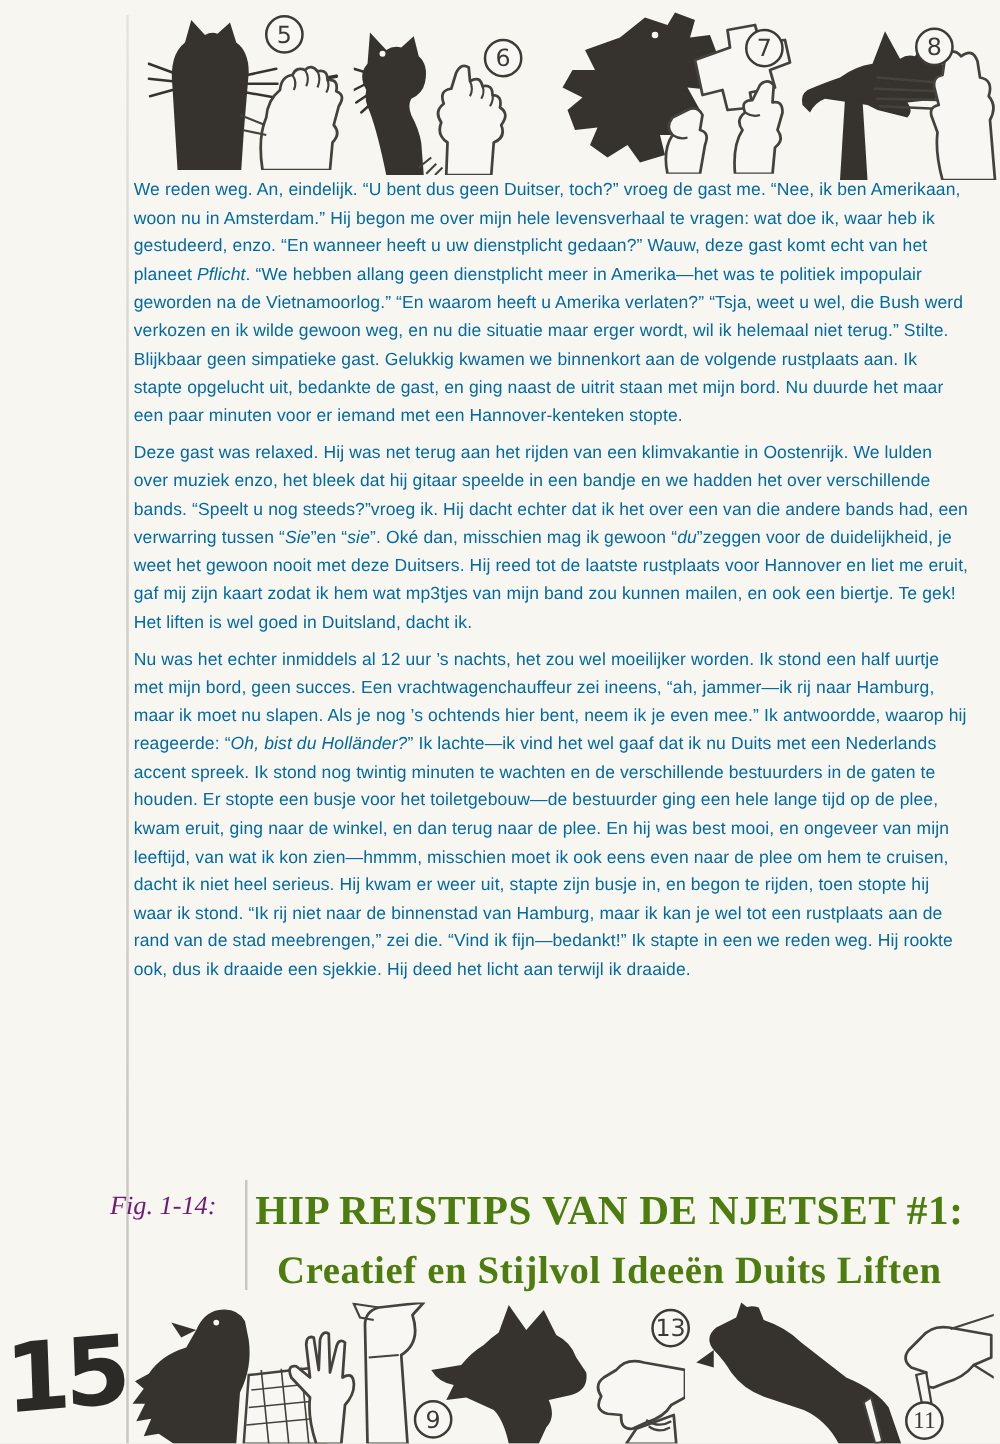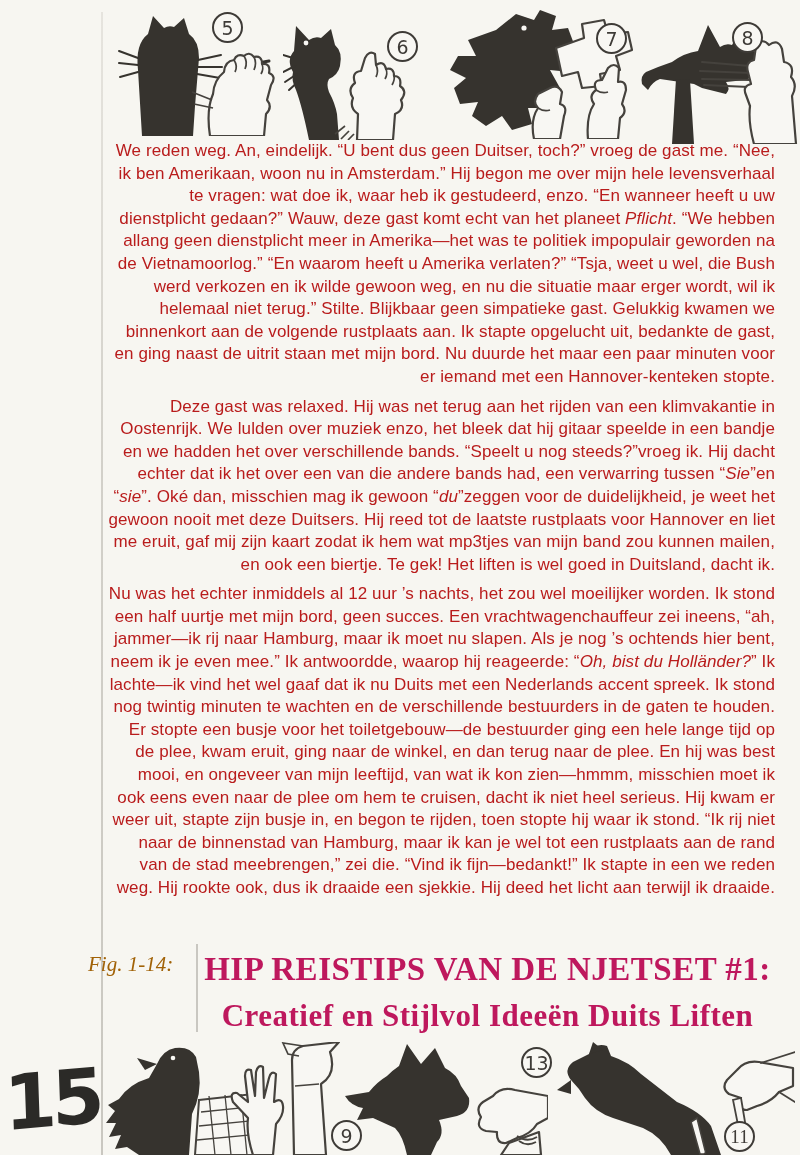--- a/index.html
+++ b/index.html
@@ -6,21 +6,21 @@
   .page{
     position:relative;width:800px;height:1155px;background:#f7f6f1;
     overflow:hidden;font-family:"Liberation Sans",sans-serif;color:#4a4843;
   }
   
   .scan-line{position:absolute;left:101px;top:12px;width:2px;height:1143px;
     background:linear-gradient(#e6e4de 0%,#d2d0c9 40%,#c9c7c0 100%);}
   .caption-cut-line{position:absolute;left:196px;top:944px;width:2px;height:88px;background:#c9c7c1;}
   
   .article{position:absolute;left:107px;top:140px;width:668px;
-    font-size:17px;line-height:22.6px;letter-spacing:.1px;color:#b91c1c;text-align:right;}
+    font-size:14px;line-height:22.6px;letter-spacing:.1px;color:#0369a1;}
   .article p{margin:0 0 7px 0;}
   .it{font-style:italic;}
   
   .badge{position:absolute;width:31px;height:31px;border:2.5px solid #3e3b37;border-radius:50%;
     background:#f8f7f3;display:flex;align-items:center;justify-content:center;
     font-size:19px;color:#3e3b37;box-sizing:border-box;font-family:"DejaVu Sans",sans-serif;}
   .b5{left:212px;top:12px;}
   .b6{left:387px;top:31px;}
   .b7{left:596px;top:23px;}
   .b8{left:732px;top:22px;}
@@ -30,23 +30,23 @@
   .fig-group{position:absolute;}
   .gA{left:118px;top:8px;}
   .gB{left:283px;top:8px;}
   .gC{left:438px;top:4px;}
   .gD{left:638px;top:22px;}
   .gE{left:103px;top:1042px;}
   .gF{left:343px;top:1040px;}
   .gG{left:555px;top:1040px;}
   
   .fig-label{position:absolute;left:88px;top:952px;font-family:"Liberation Serif",serif;
-    font-style:italic;font-size:21px;color:#a16207;}
+    font-style:italic;font-size:21px;color:#701a75;}
   .caption-title{position:absolute;left:195px;top:946px;width:585px;text-align:center;
-    font-family:"Liberation Serif",serif;font-weight:bold;color:#be185d;}
+    font-family:"Liberation Serif",serif;font-weight:bold;color:#4d7c0f;}
   .caption-title .l1{font-size:33px;letter-spacing:.5px;line-height:47px;}
   .caption-title .l2{font-size:31px;letter-spacing:.5px;line-height:45px;}
   
   .pageno{position:absolute;left:4px;top:1062px;font-size:76px;font-weight:700;
     color:#2b2a27;font-family:"DejaVu Sans",sans-serif;letter-spacing:-5px;
     transform:rotate(-5deg) skewX(-3deg);line-height:1;}
 </style>
 </head>
 <body>
 

